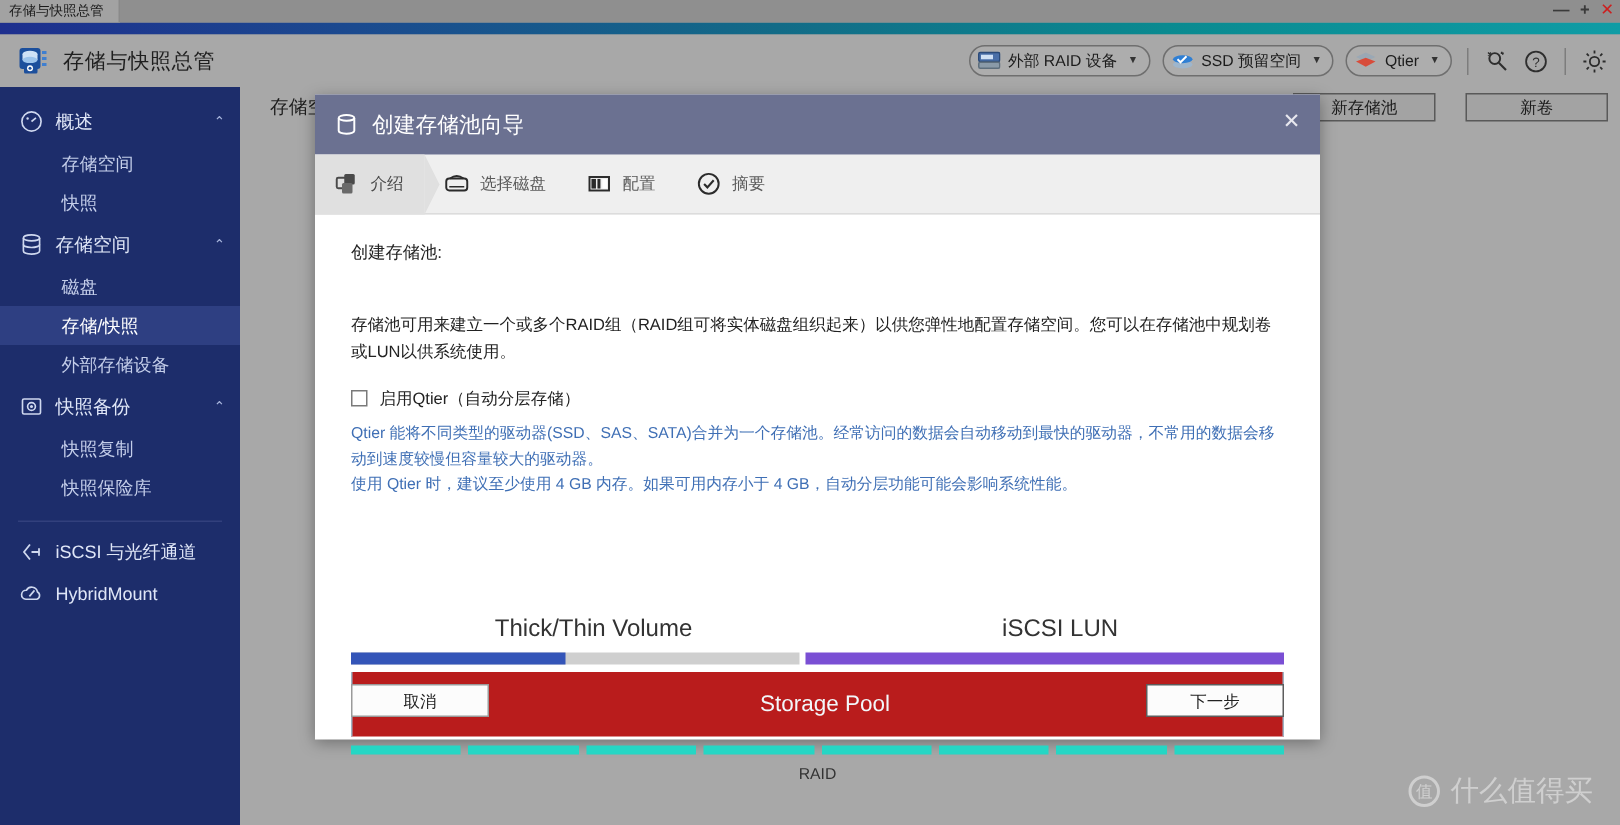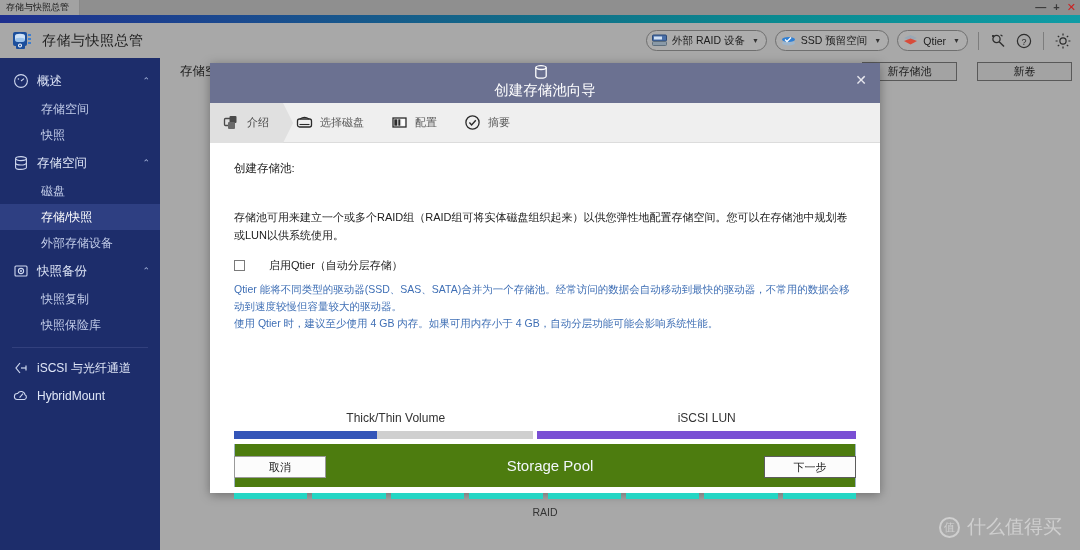--- a/index.html
+++ b/index.html
@@ -79,21 +79,21 @@
     display:flex; align-items:center; justify-content:center; font-size:11px; color:#1c1c1c; }
 
   
   #dialog {
     position:absolute; left:50px; top:5px; width:670px; height:430px;
     background:#ffffff; box-shadow:0 2px 10px rgba(0,0,0,.35);
     display:flex; flex-direction:column;
   }
   #dlg-header {
     height:40px; background:#6b7191; display:flex; align-items:center;
-    padding:0 12px; color:#ffffff; position:relative;flex-direction:column;
+    padding:0 12px; color:#ffffff; position:relative;
   }
   #dlg-header .dico { width:18px; height:18px; margin-right:8px; flex:none; }
   #dlg-title { font-size:14.5px; }
   #dlg-close { position:absolute; right:10px; top:8px; width:18px; height:18px;
     display:flex; align-items:center; justify-content:center;
     font-size:14px; color:#e8e8ef; }
 
   #dlg-steps {
     height:40px; background:#efefef; display:flex; align-items:center;
     border-bottom:1px solid #dcdcdc;
@@ -105,29 +105,29 @@
   .step.active { background:#e0e0e0; color:#4a4a4a; }
   .step.active:after {
     content:""; position:absolute; right:-10px; top:0;
     border-top:20px solid transparent; border-bottom:20px solid transparent;
     border-left:10px solid #e0e0e0;
   }
 
   #dlg-body { flex:1; padding:18px 24px 0 24px; position:relative; }
   .b-title { font-size:11.5px; color:#222; margin-bottom:2px; }
   .b-para { font-size:11px; color:#222; line-height:1.65; margin-bottom:14px;margin-top:32px; }
-  .chk-row { display:flex; align-items:center; margin:4px 0 8px 0;gap:16px; }
+  .chk-row { display:flex; align-items:center; margin:4px 0 8px 0; }
   .chk-box { width:11px; height:11px; border:1px solid #7a7a7a; background:#fff;
     margin-right:8px; flex:none; }
   .chk-label { font-size:11px; color:#222; }
   .b-note { font-size:10.5px; color:#3f6fb5; line-height:1.62; }
 
   
   #diagram { position:absolute; left:0; right:0; top:268px; padding:0 24px; }
-  .dg-labels { display:flex; font-size:12px; color:#333; margin-bottom:6px; }
+  .dg-labels { display:flex; font-size:16px; color:#333; margin-bottom:6px; }
   .dg-lab-a { width:52%; text-align:center; }
   .dg-lab-b { width:48%; text-align:center; }
   .dg-bars { display:flex; gap:4px; margin-bottom:5px; }
   .bar-left { flex:0 0 48%; height:8px; background:#cfcfcf; position:relative; }
   .bar-left .fill { position:absolute; left:0; top:0; bottom:0; width:48%; background:#3455b8; }
   .bar-right { flex:1; height:8px; background:#7a4fd4; }
   .pool {
     height:43px; background:#b5c8d6; border-left:1px solid #9fb4c4;
     border-right:1px solid #9fb4c4;
     display:flex; align-items:center; justify-content:center;
@@ -429,21 +429,21 @@
           <div class="dg-labels">
             <div class="dg-lab-a">Thick/Thin Volume</div>
             <div class="dg-lab-b">iSCSI LUN</div>
           </div>
           <div class="dg-bars">
             <div class="bar-left" style="background: rgb(207, 207, 207);">
               <div class="fill" style="width: 48%; background: rgb(52, 85, 184);"></div>
             </div>
             <div class="bar-right" style="background: rgb(122, 79, 212);"></div>
           </div>
-          <div class="pool" style="background: #4d7c0f; padding-left: 10px;">
+          <div class="pool" style="background: #b91c1c; padding-left: 10px;">
             <span>Storage Pool</span>
           </div>
           <div class="raid-row" id="raid-row">
               <div class="raid-seg" style="background: rgb(37, 214, 196);"></div>
               <div class="raid-seg" style="background: rgb(37, 214, 196);"></div>
               <div class="raid-seg" style="background: rgb(37, 214, 196);"></div>
               <div class="raid-seg" style="background: rgb(37, 214, 196);"></div>
               <div class="raid-seg" style="background: rgb(37, 214, 196);"></div>
               <div class="raid-seg" style="background: rgb(37, 214, 196);"></div>
               <div class="raid-seg" style="background: rgb(37, 214, 196);"></div>

